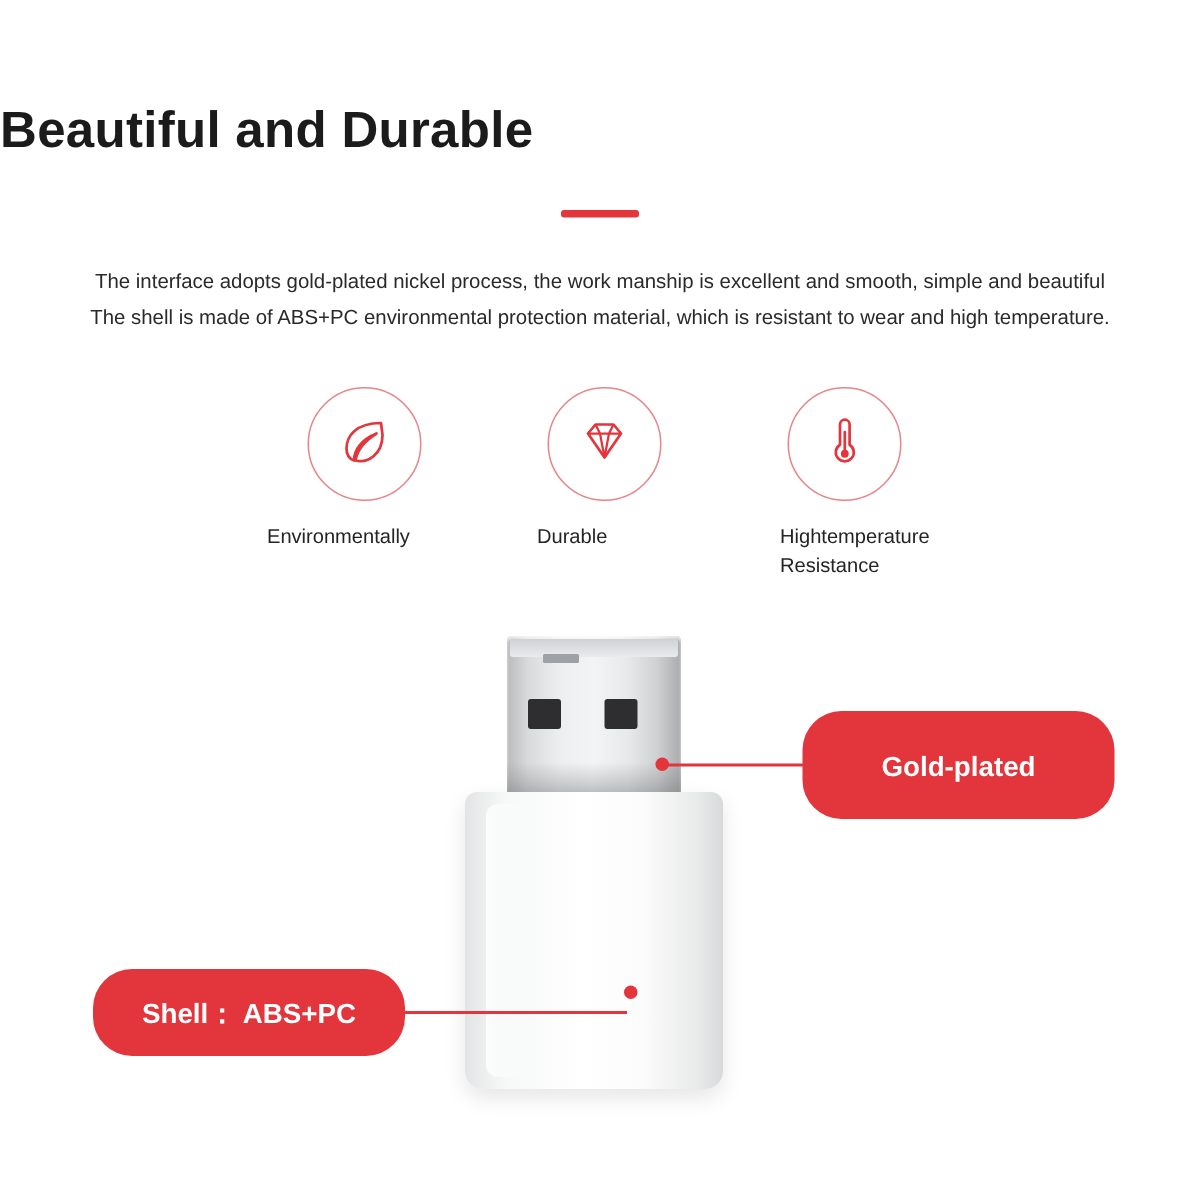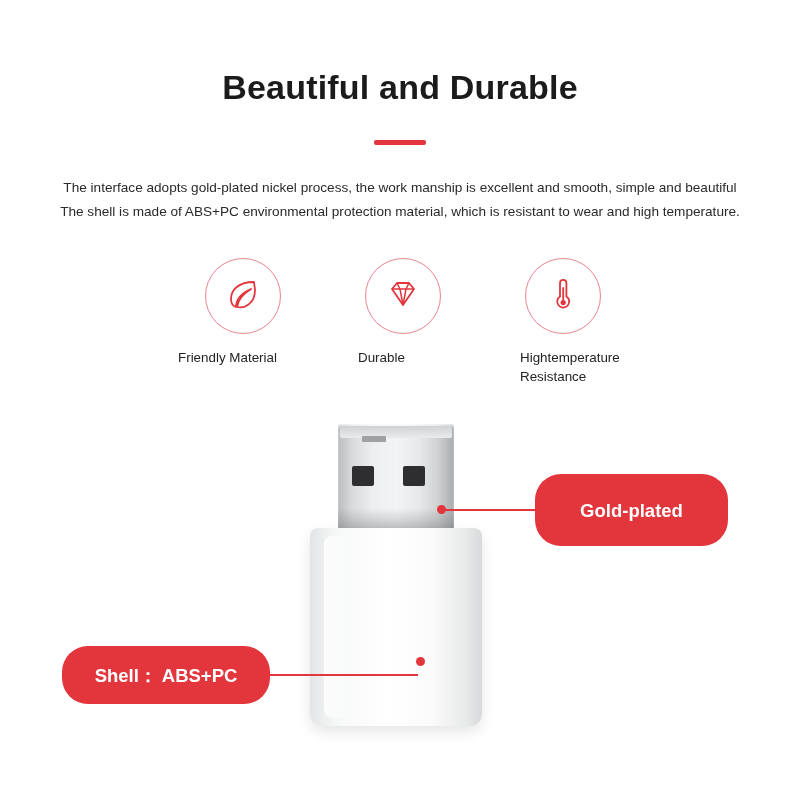--- a/index.html
+++ b/index.html
@@ -20,21 +20,21 @@
     width: 800px;
     height: 800px;
   }
 
   
   .headline {
     position: absolute;
     top: 68px;
     left: 0;
     width: 800px;
-    text-align: center;
+    text-align: left;
     font-size: 34px;
     font-weight: bold;
     letter-spacing: 0.2px;
     color: #1b1b1b;
   }
   .rule {
     position: absolute;
     top: 140px;
     left: 374px;
     width: 52px;
@@ -195,21 +195,21 @@
     line-height: 25px;
     display: flex;
     align-items: center;
     justify-content: center;
     text-align: center;
     box-sizing: border-box;
   }
   .callout-gold {
     left: 535px;
     top: 474px;
-    width: 193px;
+    width: 208px;
     height: 72px;
     padding: 12px 14px;
   }
   .callout-shell {
     left: 62px;
     top: 646px;
     width: 208px;
     height: 58px;
     padding: 0 14px;
     text-align: right;
@@ -256,21 +256,21 @@
 
     <div class="feature feature-1">
       <div class="circle">
         <span>
           <svg width="40" height="40" viewBox="0 0 40 40">
             <path d="M31 8 C14 8 8 17 8 25 C8 29 10 32 13 33 C13 26 18 19 28 15 C20 20 15 26 14 33 C22 35 32 29 32 16 Z" fill="none" stroke="#e2353c" stroke-width="1.8" stroke-linejoin="round"></path>
           </svg>
         </span>
       </div>
       <div class="feature-label">
-        <div>Friendly Material</div>
+        <div>Environmentally</div>
       </div>
     </div>
 
     <div class="feature feature-3">
       <div class="circle">
         <span>
           <svg width="40" height="40" viewBox="0 0 40 40">
             <path d="M17 9 a3.2 3.2 0 0 1 6.4 0 v13.5 a6 6 0 1 1 -6.4 0 Z" fill="none" stroke="#e2353c" stroke-width="1.8" stroke-linejoin="round"></path>
             <circle cx="20.2" cy="28.5" r="2.6" fill="#e2353c"></circle>
             <path d="M20.2 26.4 V14" stroke="#e2353c" stroke-width="1.8" stroke-linecap="round" fill="none"></path>

